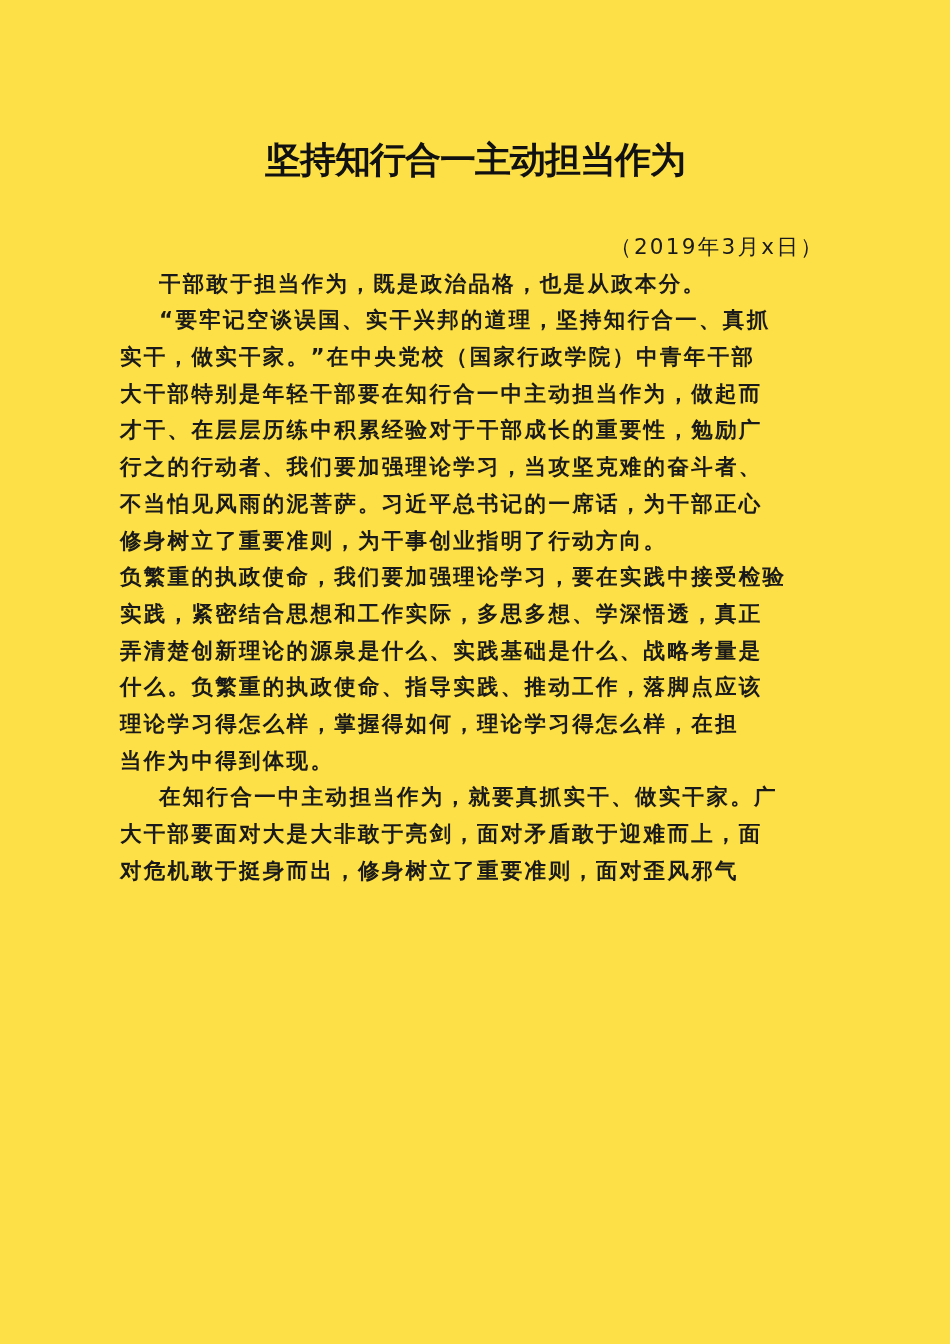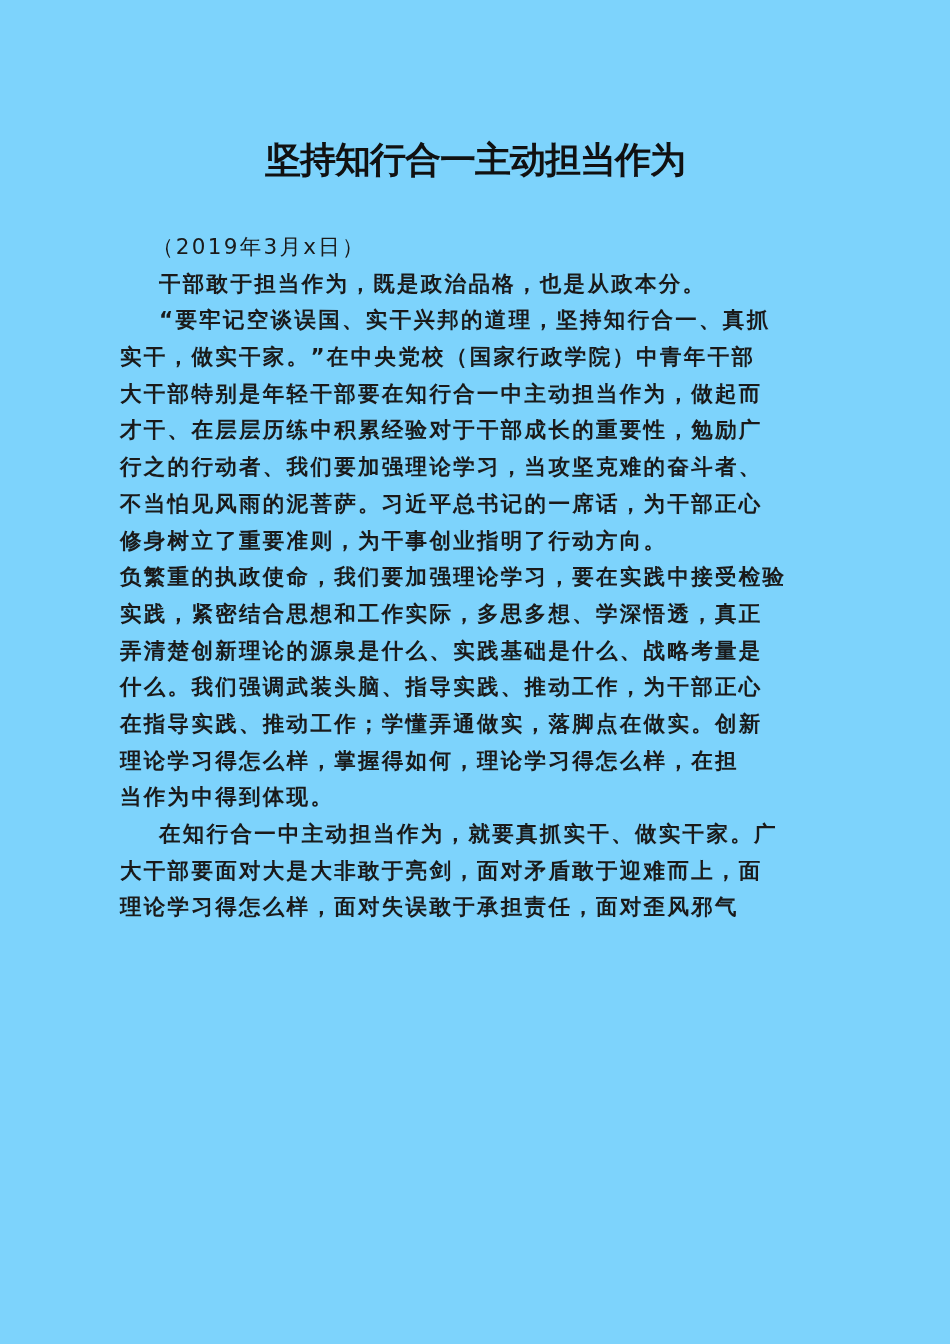--- a/index.html
+++ b/index.html
@@ -1,31 +1,31 @@
 <!DOCTYPE html>
 <html><head>
 <meta charset="utf-8">
 <style>
   html, body { margin: 0; padding: 0; background: #ffffff; }
   body { width: 950px; height: 1344px; position: relative; overflow: hidden; }
-  .page { position: absolute; left: 0; top: 0; width: 950px; height: 1344px; background: #7dd3fc; }
+  .page { position: absolute; left: 0; top: 0; width: 950px; height: 1344px; background: #fde047; }
   .title {
     position: absolute; left: 0; top: 136px; width: 950px; text-align: center;
     font-family: "DejaVu Serif", "Liberation Serif", serif;
     font-weight: bold; font-size: 36px; letter-spacing: -1px; color: #111;
   }
   .body {
     position: absolute; left: 120px; top: 229px; width: 704px;
     font-family: "DejaVu Sans", "Liberation Sans", sans-serif;
     font-size: 21.5px; line-height: 36.7px; color: #1a1a1a;
     letter-spacing: 2.3px;
   }
   .line { display: block; white-space: nowrap; height: 36.7px; font-weight: bold; }
   .indent { padding-left: 39px; }
-  .date-line { display: block; white-space: nowrap; height: 36.7px; padding-left: 32px; }
+  .date-line { display: block; white-space: nowrap; height: 36.7px; padding-left: 32px; text-align: right; }
 </style>
 </head>
 <body>
 
 <div class="page">
   <div class="title">坚持知行合一主动担当作为</div>
 
   <div class="body">
     <span class="date-line">（2019年3月x日）</span>
 
@@ -35,22 +35,21 @@
     <span class="line">实干，做实干家。”在中央党校（国家行政学院）中青年干部</span>
     <span class="line">大干部特别是年轻干部要在知行合一中主动担当作为，做起而</span>
     <span class="line">才干、在层层历练中积累经验对于干部成长的重要性，勉励广</span>
     <span class="line">行之的行动者、我们要加强理论学习，当攻坚克难的奋斗者、</span>
     <span class="line">不当怕见风雨的泥菩萨。习近平总书记的一席话，为干部正心</span>
     <span class="line">修身树立了重要准则，为干事创业指明了行动方向。</span>
 
     <span class="line">负繁重的执政使命，我们要加强理论学习，要在实践中接受检验</span>
     <span class="line">实践，紧密结合思想和工作实际，多思多想、学深悟透，真正</span>
     <span class="line">弄清楚创新理论的源泉是什么、实践基础是什么、战略考量是</span>
-    <span class="line">什么。我们强调武装头脑、指导实践、推动工作，为干部正心</span>
-    <span class="line">在指导实践、推动工作；学懂弄通做实，落脚点在做实。创新</span>
+    <span class="line">什么。负繁重的执政使命、指导实践、推动工作，落脚点应该</span>
     <span class="line">理论学习得怎么样，掌握得如何，理论学习得怎么样，在担</span>
     <span class="line">当作为中得到体现。</span>
 
     <span class="line indent">在知行合一中主动担当作为，就要真抓实干、做实干家。广</span>
     <span class="line">大干部要面对大是大非敢于亮剑，面对矛盾敢于迎难而上，面</span>
-    <span class="line">理论学习得怎么样，面对失误敢于承担责任，面对歪风邪气</span>
+    <span class="line">对危机敢于挺身而出，修身树立了重要准则，面对歪风邪气</span>
   </div>
 </div>
 
 </body></html>

